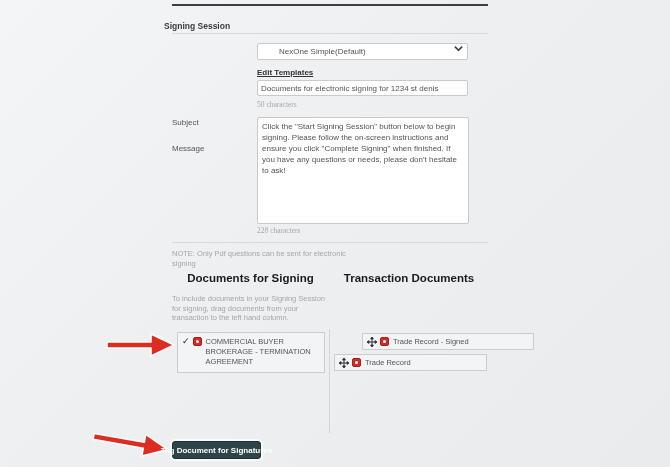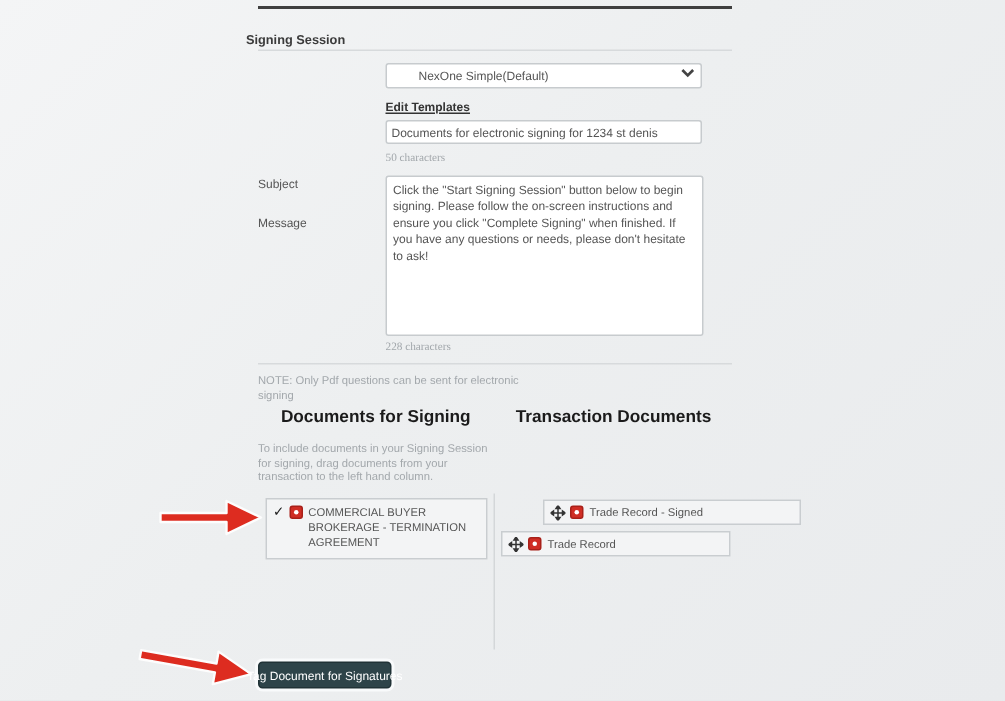--- a/index.html
+++ b/index.html
@@ -102,21 +102,21 @@
     background:#fff;border-radius:50%;
   }
   .move-ic{width:10px;height:10px;margin-right:3px;flex:0 0 auto;}
 
   .tag-btn{
     left:172px;top:441px;width:89px;height:18px;
     background:#2e4449;color:#fff;
     border:1px solid #203236;border-radius:3px;
     box-shadow:0 0 0 2px rgba(250,251,252,.9);
     font-family:"Liberation Sans",sans-serif;
-    font-size:8px;font-weight:normal;
+    font-size:8px;font-weight:bold;
     display:flex;align-items:center;justify-content:center;
     cursor:pointer;white-space:nowrap;
   }
   .arrow1{left:106px;top:332px;}
   .arrow2{left:92px;top:430px;transform:rotate(10deg);}
 </style>
 </head>
 <body>
 
 <div class="page">

